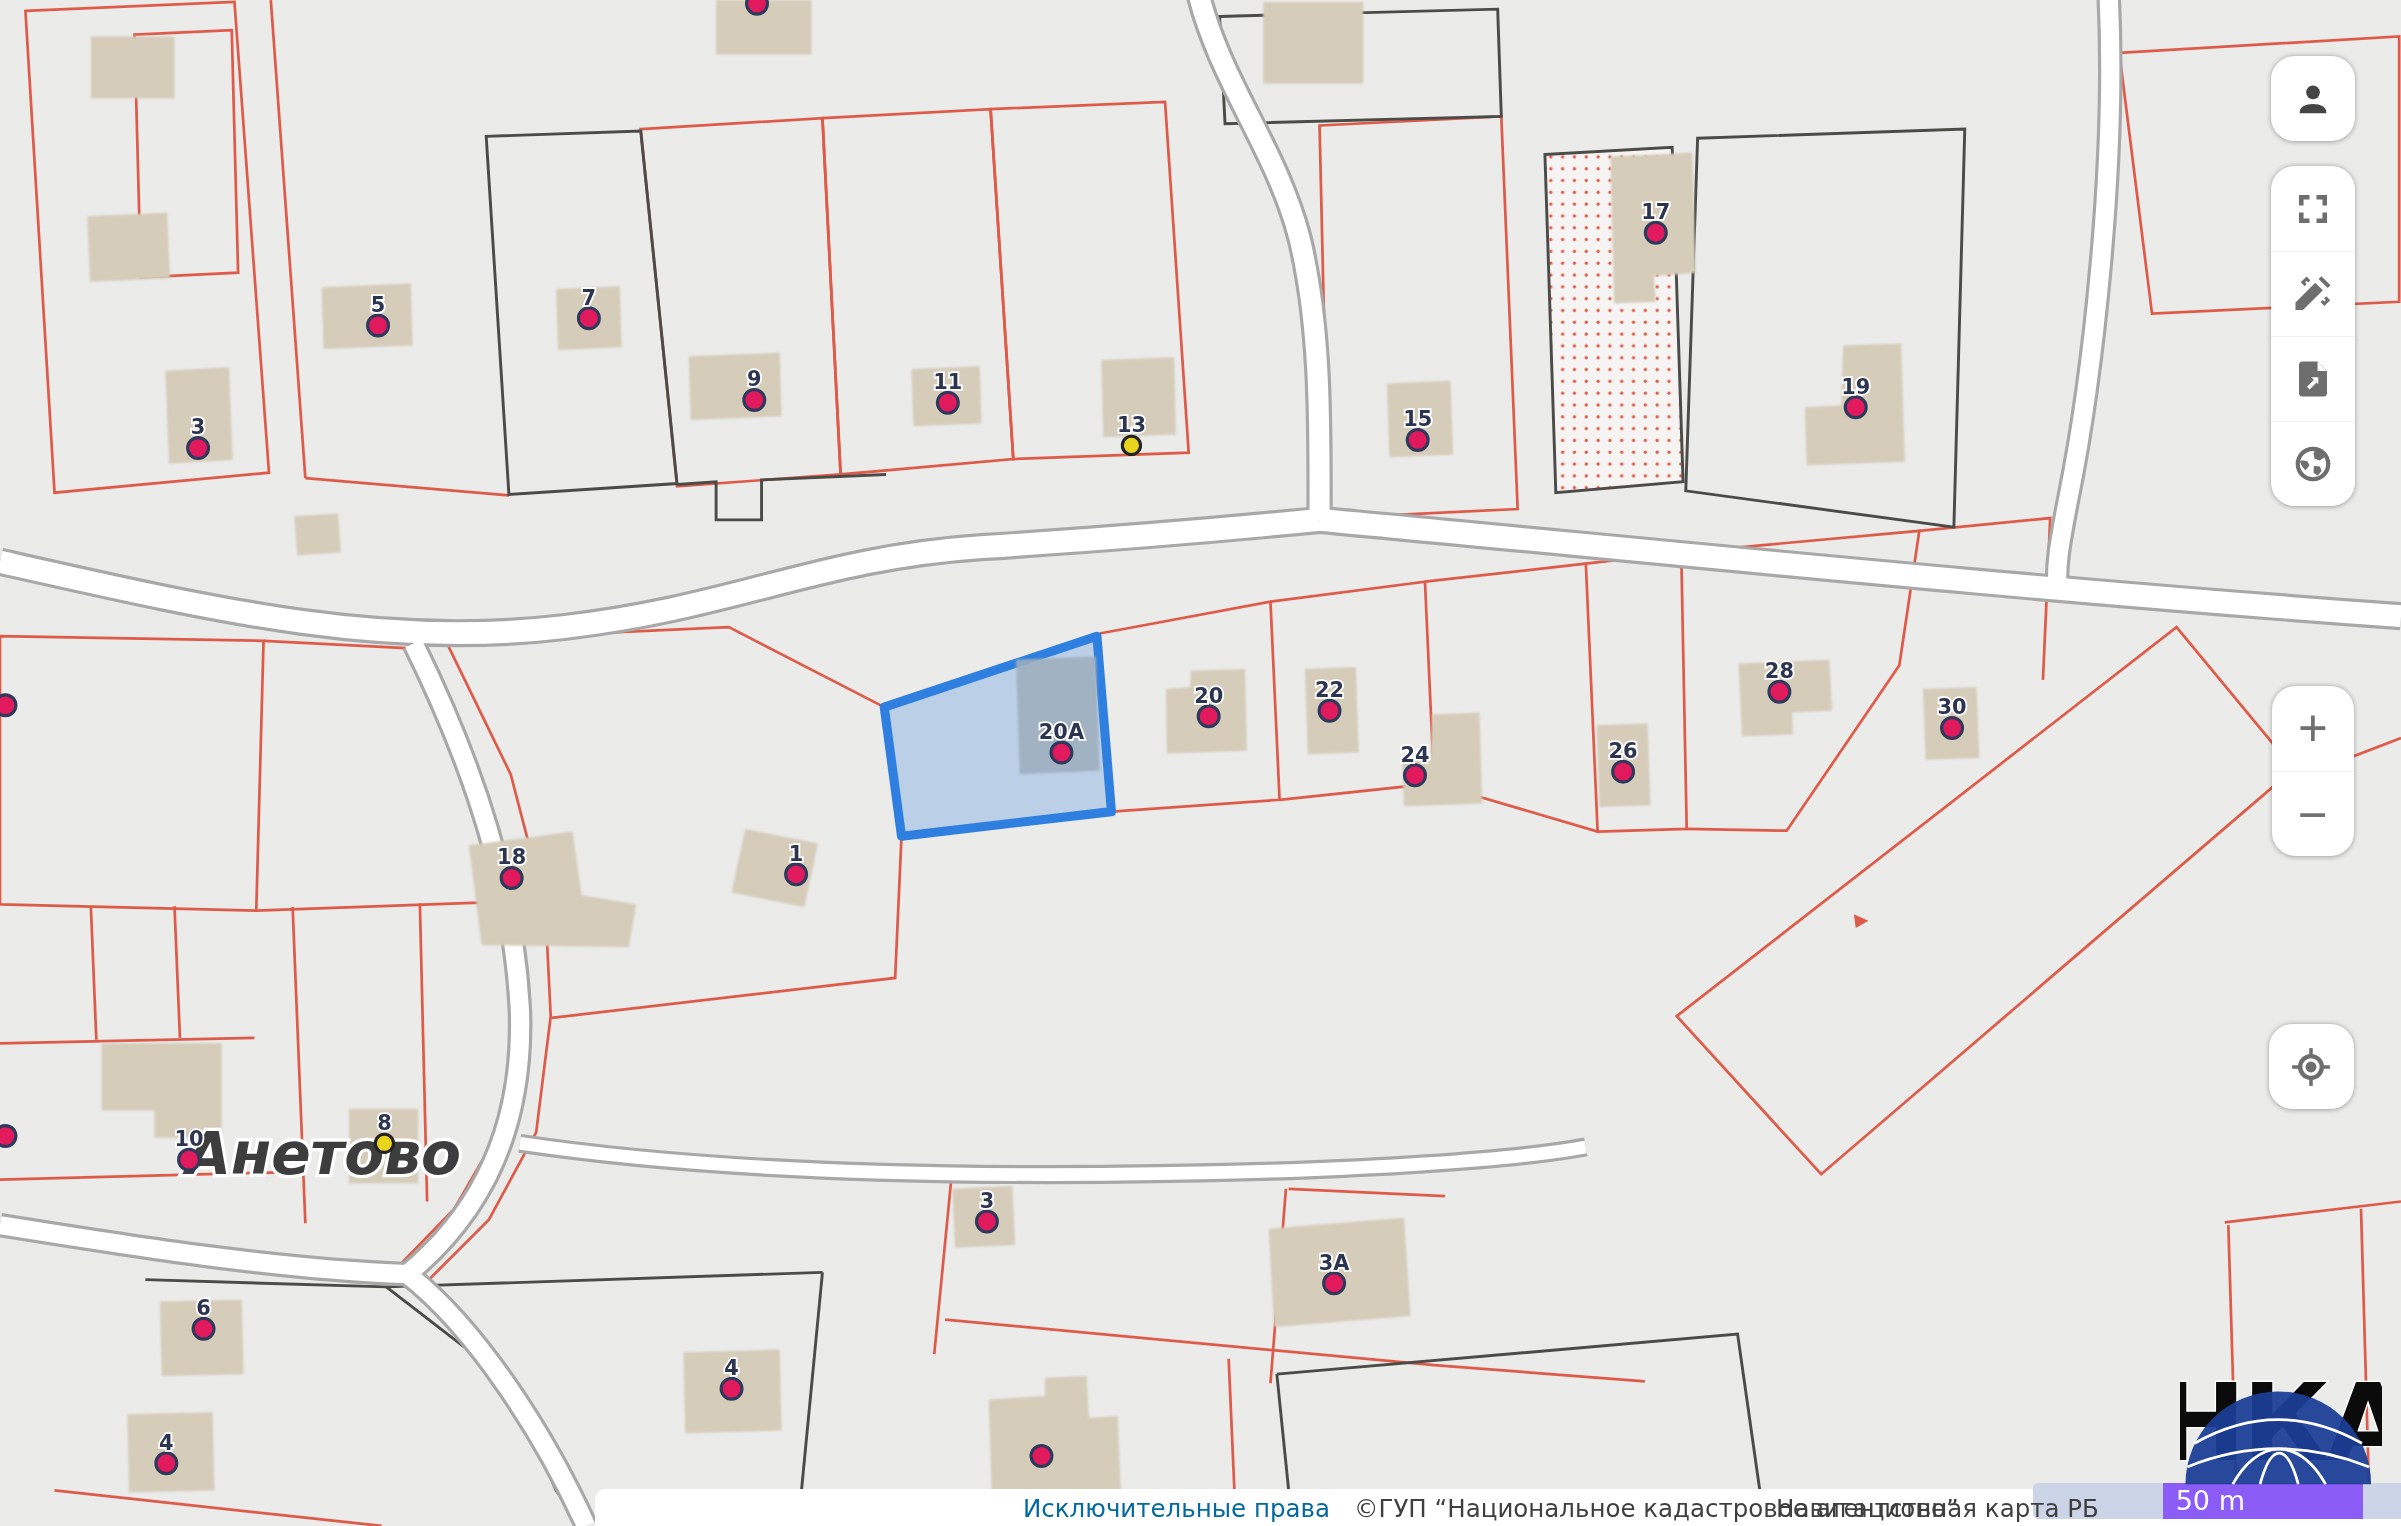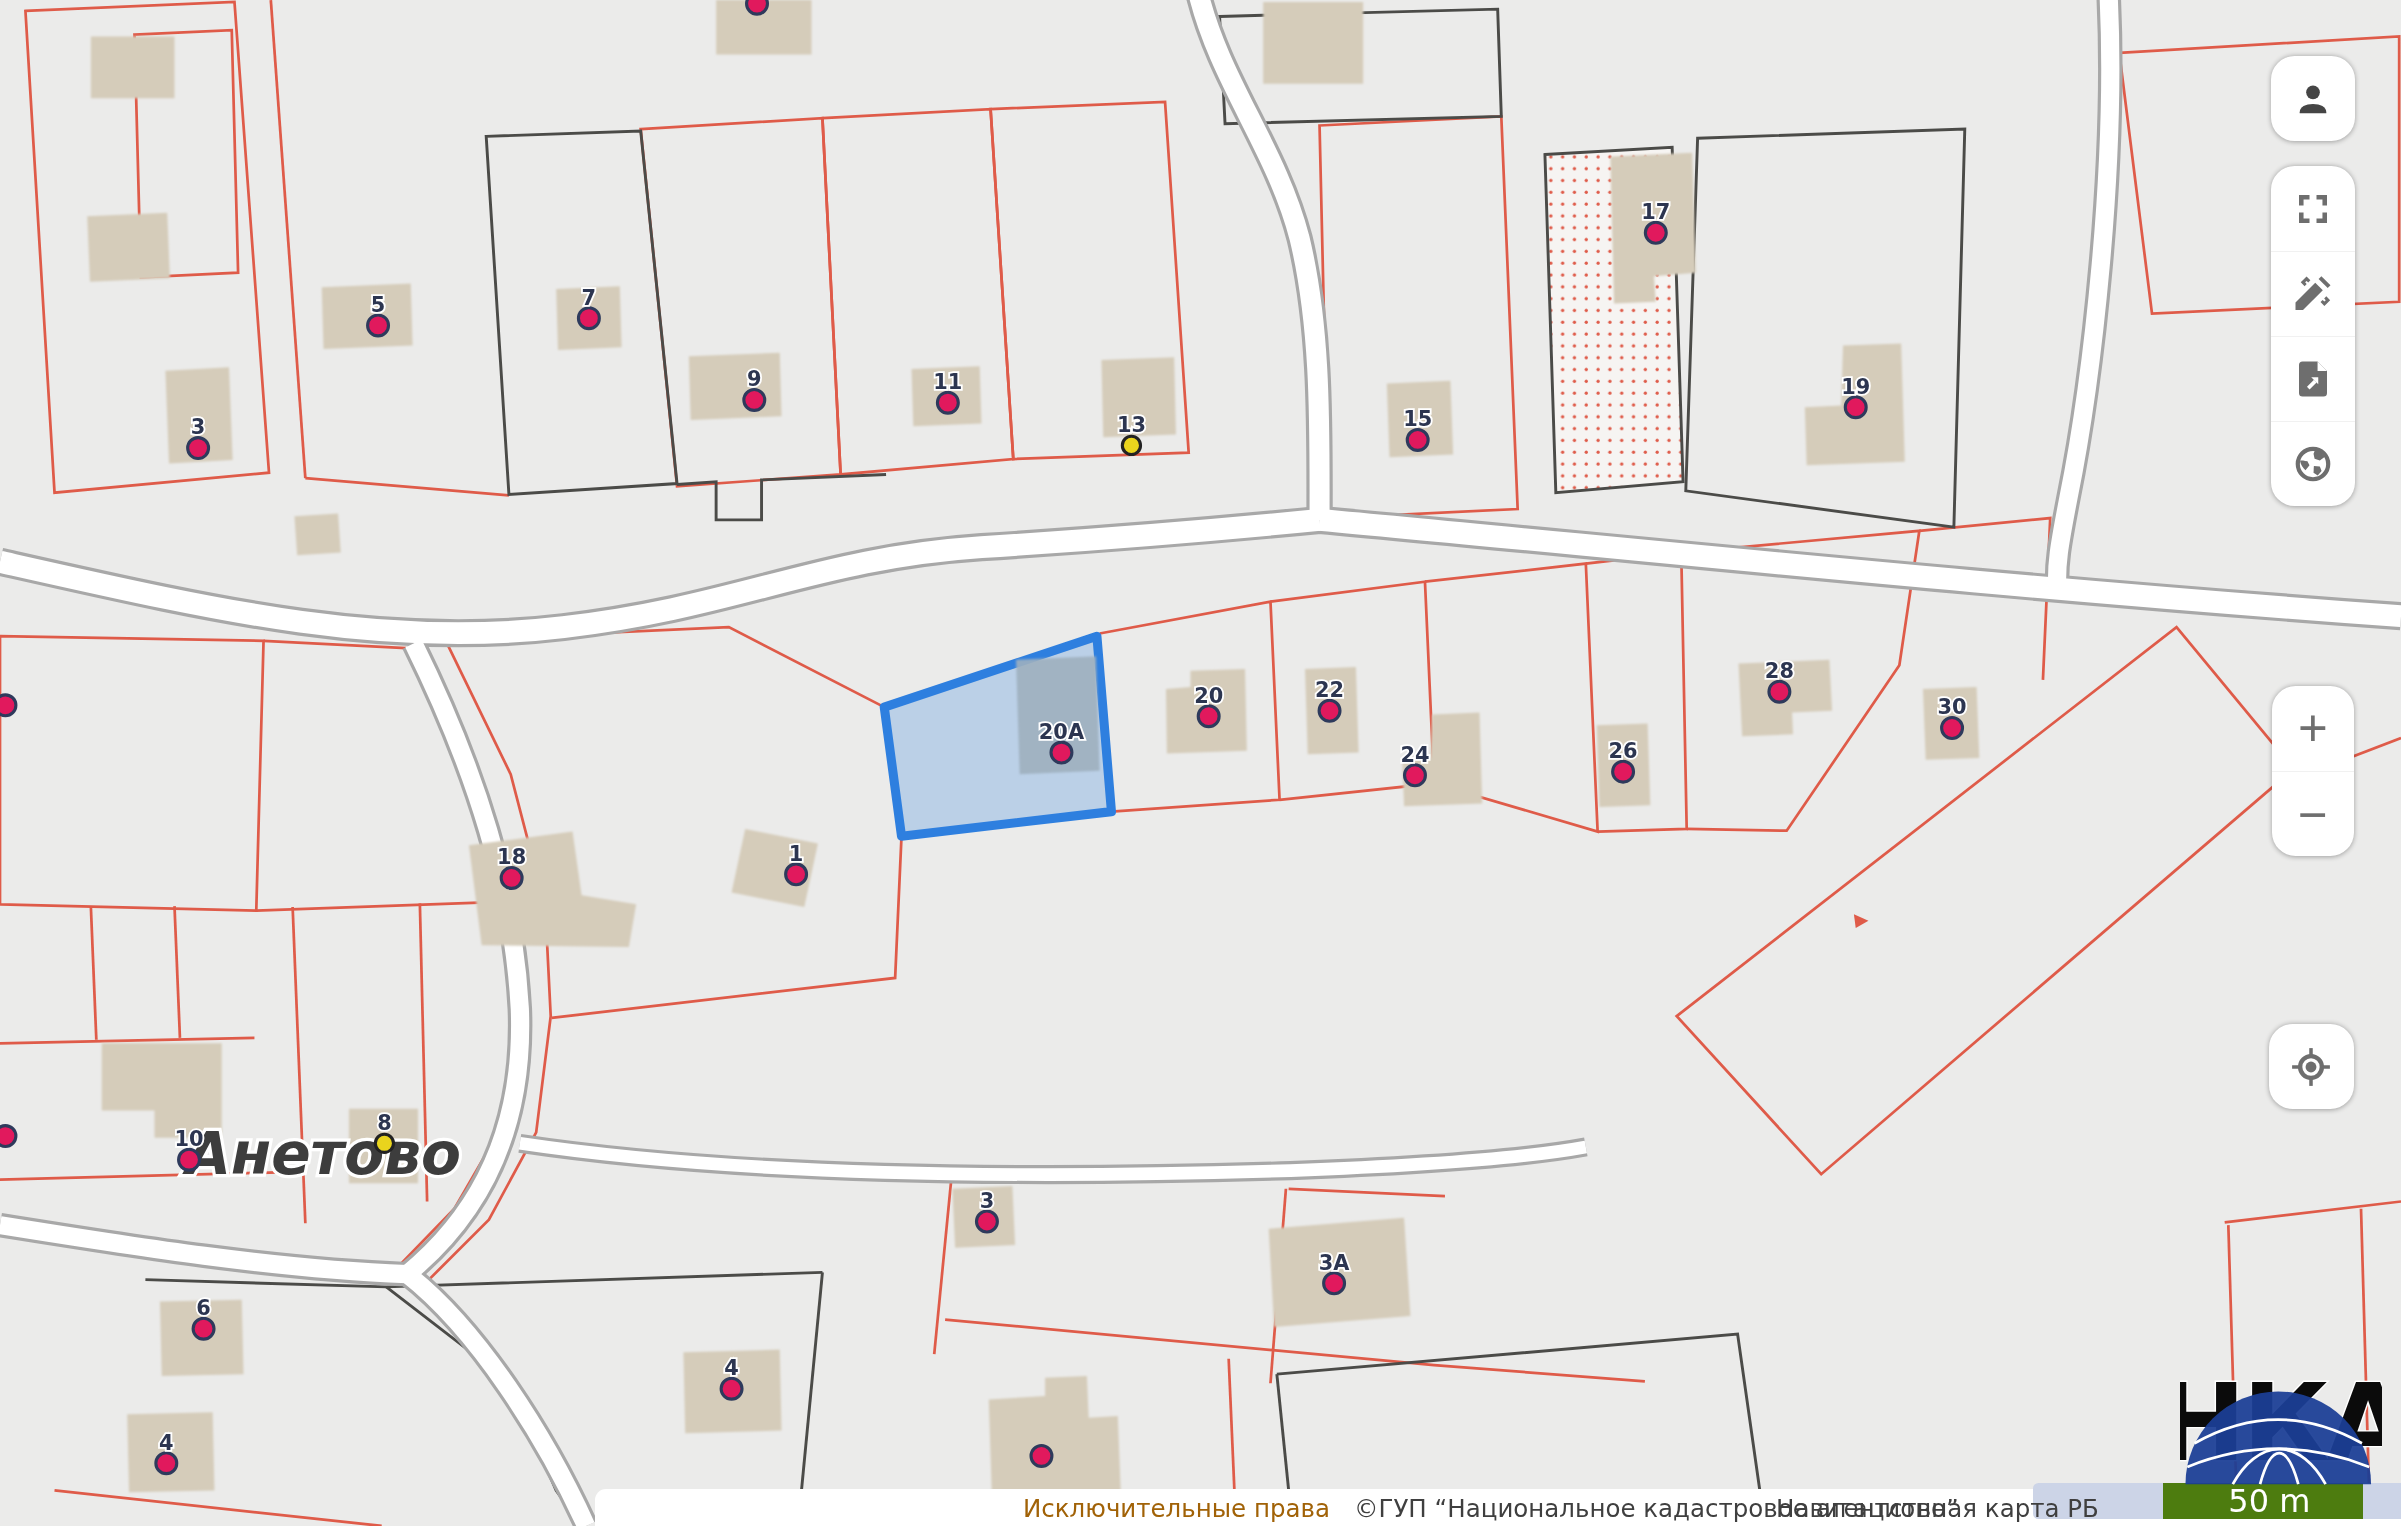--- a/index.html
+++ b/index.html
@@ -15,27 +15,27 @@
   .tool-btn svg{width:42px;height:42px;}
   #user-card{left:2271px;top:56px;width:84px;height:85px;}
   #tools-card{left:2271px;top:166px;width:84px;}
   #zoom-card{left:2272px;top:686px;width:82px;}
   #zoom-card .tool-btn{width:82px;height:85px;font-size:51px;color:#6f6f6f;font-weight:400;}
   #locate-card{left:2269px;top:1024px;width:85px;height:85px;}
   
   #footer-bar{position:absolute;left:595px;top:1489px;right:0;height:37px;background:#fff;
               border-top-left-radius:11px;}
   .footer-text{position:absolute;top:1494px;font-size:24.5px;color:#3f3f3f;white-space:nowrap;}
-  #footer-link{left:1023px;color:#a16207;cursor:pointer;}
+  #footer-link{left:1023px;color:#0369a1;cursor:pointer;}
   #footer-attrib{left:1354px;}
   #footer-mapname{left:1776px;z-index:3;}
   .scale-seg{position:absolute;top:1483px;height:36px;z-index:2;}
   #scale-seg1{left:2033px;width:130px;background:#ccd4e7;border-radius:5.5px 0 0 5.5px;}
-  #scale-seg2{left:2163px;width:200px;background:#4d7c0f;color:#fff;font-size:32px;
-              line-height:36px;padding-left:12.7px;box-sizing:border-box;text-align:center;}
+  #scale-seg2{left:2163px;width:200px;background:#8b5cf6;color:#fff;font-size:27px;
+              line-height:36px;padding-left:12.7px;box-sizing:border-box;}
   #scale-seg3{left:2363px;width:38px;background:#ccd4e7;}
   
   #nka-logo{position:absolute;left:2180px;top:1365px;width:202px;height:121px;z-index:2;}
 </style>
 </head>
 <body>
 
 <div class="stage">
 
   <svg id="map-svg" width="2401" height="1526" viewBox="0 0 2642 1679">

